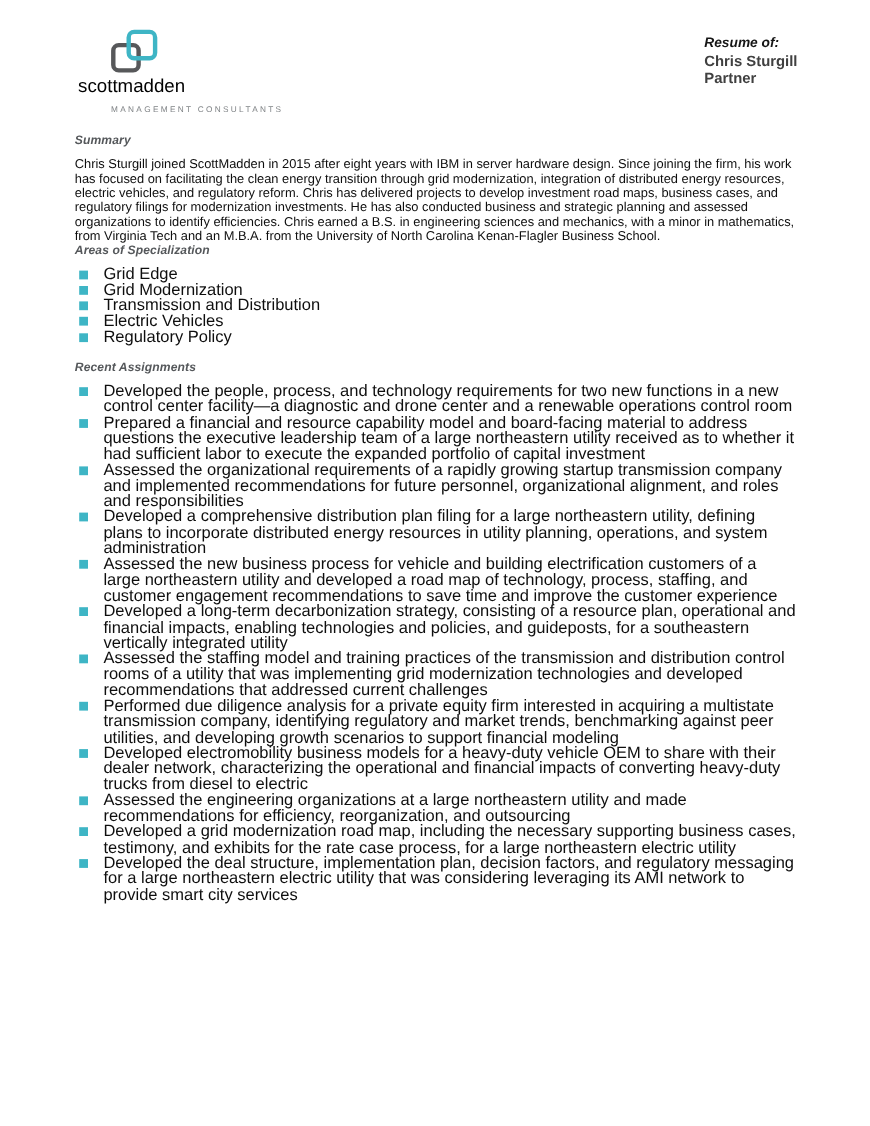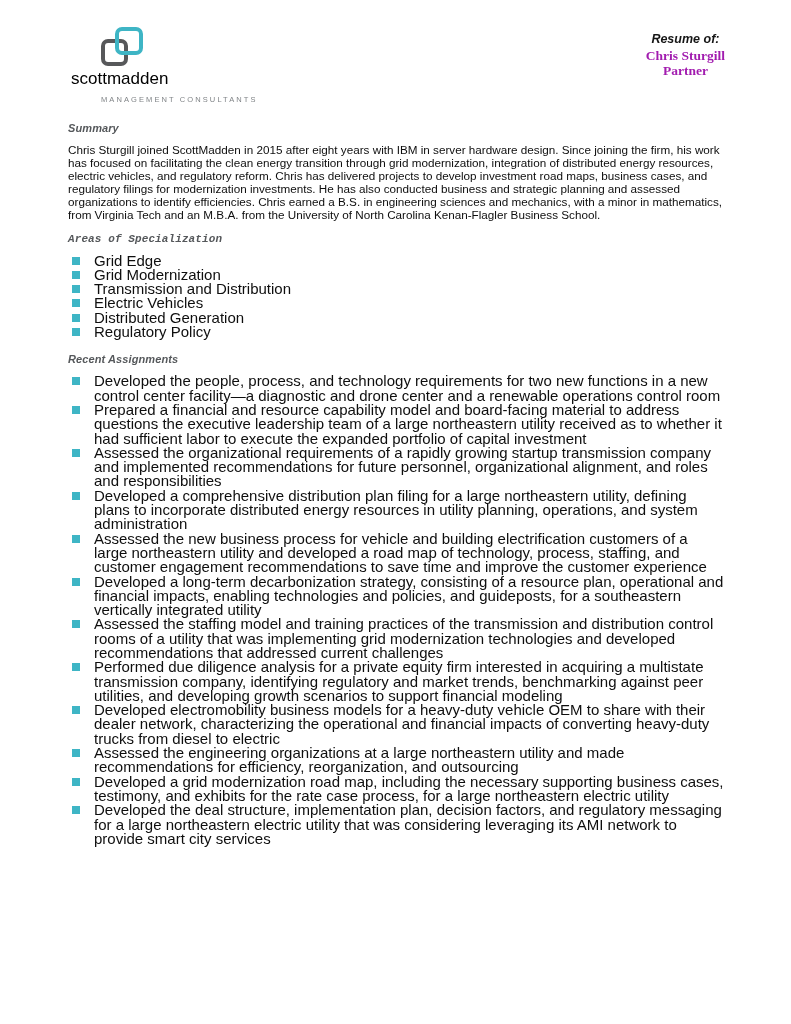--- a/index.html
+++ b/index.html
@@ -55,47 +55,46 @@
     font-weight: 400;
   }
   .logo-tagline {
     margin-top: 4px;
     margin-left: 30px;
     font-size: 7.5px;
     letter-spacing: 2.1px;
     color: #808487;
   }
   .resume-block {
-    text-align: center;
+    text-align: left;
     padding-top: 6px;
     line-height: 15.5px;
   }
   .resume-of {
     font-size: 12.5px;
     font-style: italic;
     font-weight: bold;
     color: #161616;
   }
   .resume-name, .resume-title {
     font-size: 13.5px;
     font-weight: bold;
-    color: #a21caf;
-    font-family: Liberation Serif, serif;
+    color: #404040;
   }
   
   .sec-heading {
     margin: 0;
     font-size: 11px;
     font-weight: bold;
     font-style: italic;
     color: #55585b;
     letter-spacing: 0.1px;
   }
   .h-summary   { margin-top: 16px; }
-  .h-areas     { margin-top: 11px; font-family: Liberation Mono, monospace; }
+  .h-areas     { margin-top: 0; }
   .h-recent    { margin-top: 14px; }
   .summary-text {
     margin: 9px 0 0 0;
     font-size: 11.7px;
     line-height: 13.1px;
     color: #0e0e0e;
     width: 659px;
   }
   ul.bullet-list {
     list-style: none;
@@ -155,24 +154,20 @@
     <li>
         <span class="sq-bullet"></span>
         <span class="li-text">Transmission and Distribution</span>
       </li>
     <li>
         <span class="sq-bullet"></span>
         <span class="li-text">Electric Vehicles</span>
       </li>
     <li>
         <span class="sq-bullet"></span>
-        <span class="li-text">Distributed Generation</span>
-      </li>
-    <li>
-        <span class="sq-bullet"></span>
         <span class="li-text">Regulatory Policy</span>
       </li>
   </ul>
 
   <h2 class="sec-heading h-recent">Recent Assignments</h2>
   <ul class="bullet-list">
     <li>
         <span class="sq-bullet"></span>
         <span class="li-text">Developed the people, process, and technology requirements for two new functions in a new control center facility—a diagnostic and drone center and a renewable operations control room</span>
       </li>

